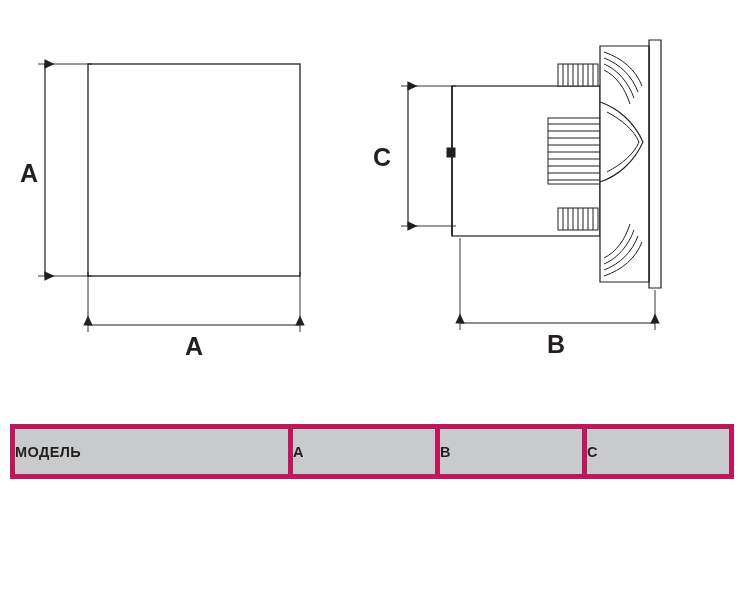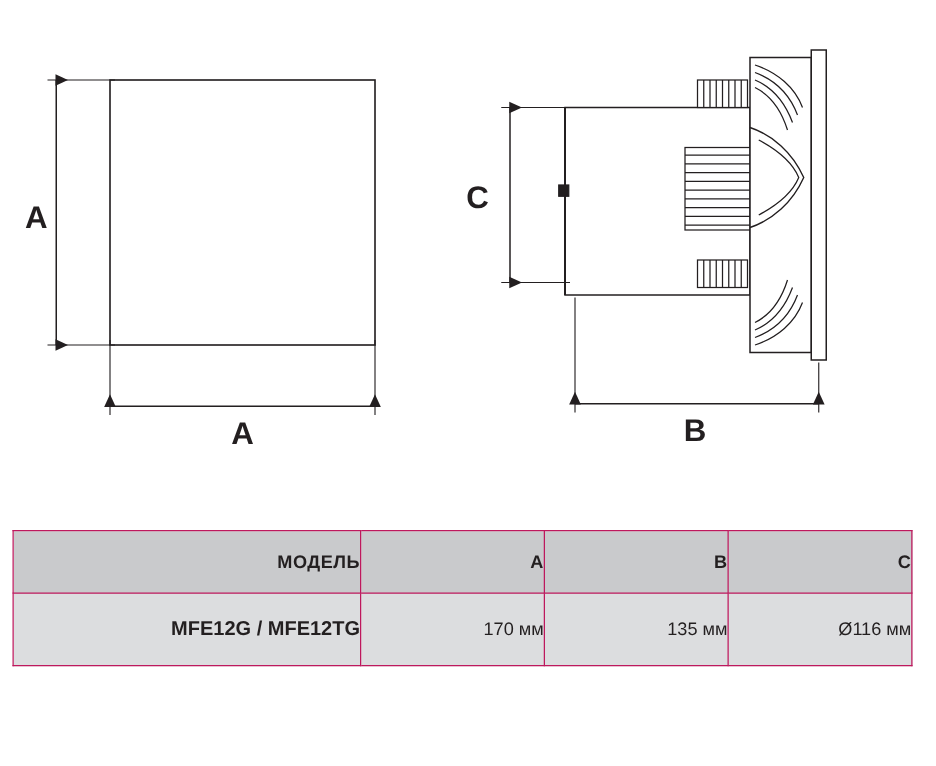--- a/index.html
+++ b/index.html
@@ -42,22 +42,22 @@
     border-collapse: collapse;
     table-layout: fixed;
   }
   #spec-table col.c-model { width: 278px; }
   #spec-table col.c-a { width: 147px; }
   #spec-table col.c-b { width: 147px; }
   #spec-table col.c-c { width: 147px; }
 
   #spec-table th,
   #spec-table td {
-    border: 1px solid #be185d;
-    text-align: right;
+    border: 5px solid #be185d;
+    text-align: left;
     vertical-align: middle;
     padding: 0;
   }
 
   #spec-table thead th {
     background: #c9cacc;
     height: 50px;
     font-size: 14.5px;
     font-weight: bold;
     letter-spacing: .4px;
@@ -206,22 +206,14 @@
   </colgroup>
   <thead>
     <tr>
       <th>МОДЕЛЬ</th>
       <th>A</th>
       <th>B</th>
       <th>C</th>
     </tr>
   </thead>
   <tbody>
-    <tr class="row-even">
-      <td class="cell-model">
-        <div>MFE12G / MFE12TG</div>
-      </td>
-      <td class="cell-val">170 мм</td>
-      <td class="cell-val">135 мм</td>
-      <td class="cell-val">Ø116 мм</td>
-    </tr>
   </tbody>
 </table>
 
 </body></html>

